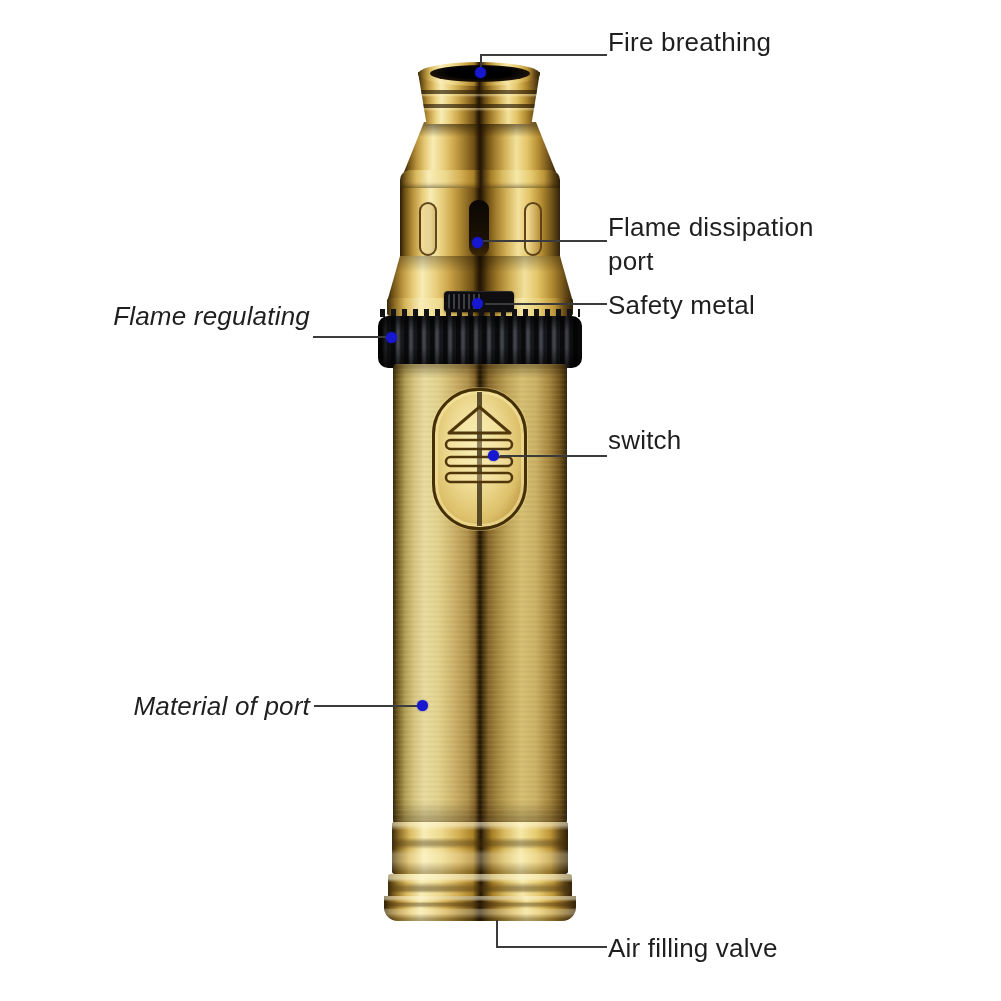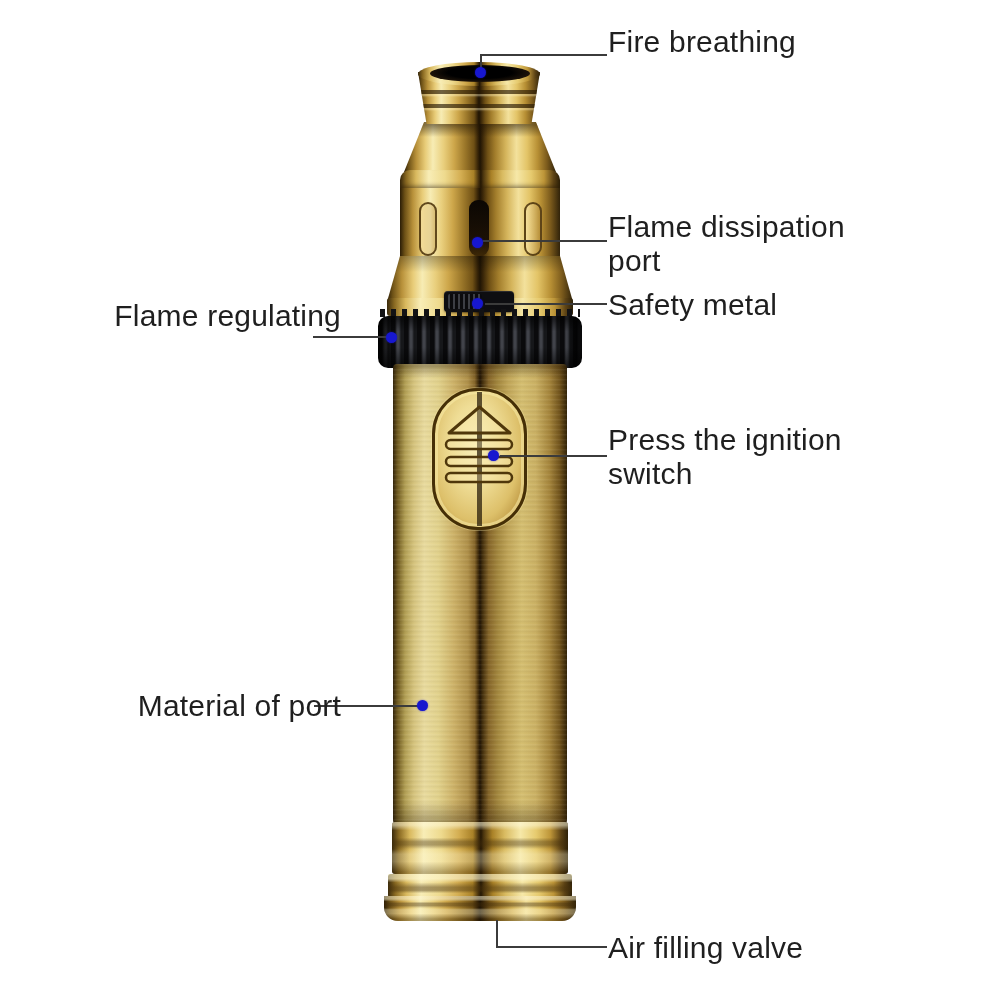--- a/index.html
+++ b/index.html
@@ -1,24 +1,24 @@
 <!DOCTYPE html>
 <html><head>
 <meta charset="utf-8">
 <style>
   html,body{margin:0;padding:0;background:#ffffff;}
   body{width:1001px;height:1001px;position:relative;overflow:hidden;
        font-family:"Liberation Sans","DejaVu Sans",sans-serif;}
   .abs{position:absolute;}
 
   
-  .callout{position:absolute;font-size:30px;line-height:34px;color:#1f1f1f;letter-spacing:.2px;white-space:nowrap;}
+  .callout{position:absolute;font-size:26px;line-height:34px;color:#1f1f1f;letter-spacing:.2px;white-space:nowrap;}
   .callout .ln{display:block;}
   .right-col{left:608px;}
-  .left-col{right:660px;text-align:right;}
+  .left-col{right:691px;text-align:right;font-style:italic;}
 
   .lead{position:absolute;background:#3b3b3b;}
   .dot{position:absolute;width:11px;height:11px;border-radius:50%;background:#1717cf;box-shadow:0 0 2px rgba(23,23,207,.6);}
 
   
   .metal{background:linear-gradient(90deg,
       #2b1d06 0%,#6d5116 3%,#b8913a 8%,#e8cc78 14%,#f7ecb4 19%,
       #e9cf7d 26%,#cda64a 33%,#9c782a 40%,#6f5015 46%,#382508 48.6%,
       #1f1404 50%,#382508 51.6%,#6f5015 55%,#a37e2c 60%,#d5b55c 67%,
       #f3e19c 74%,#e3c467 81%,#b78f34 88%,#7c5b1c 94%,#31230a 100%);}
@@ -167,21 +167,20 @@
   <span class="ln">Flame dissipation</span>
   <span class="ln">port</span>
 </div>
 <div class="callout right-col" style="top:288px">
   <span class="ln">Safety metal</span>
 </div>
 <div class="callout left-col" style="top:299px">
   <span class="ln">Flame regulating</span>
 </div>
 <div class="callout right-col" style="top:423px">
-  <span class="ln">Press the ignition</span>
   <span class="ln">switch</span>
 </div>
 <div class="callout left-col" style="top:689px">
   <span class="ln">Material of port</span>
 </div>
 <div class="callout right-col" style="top:931px">
   <span class="ln">Air filling valve</span>
 </div>
 
 </body></html>

